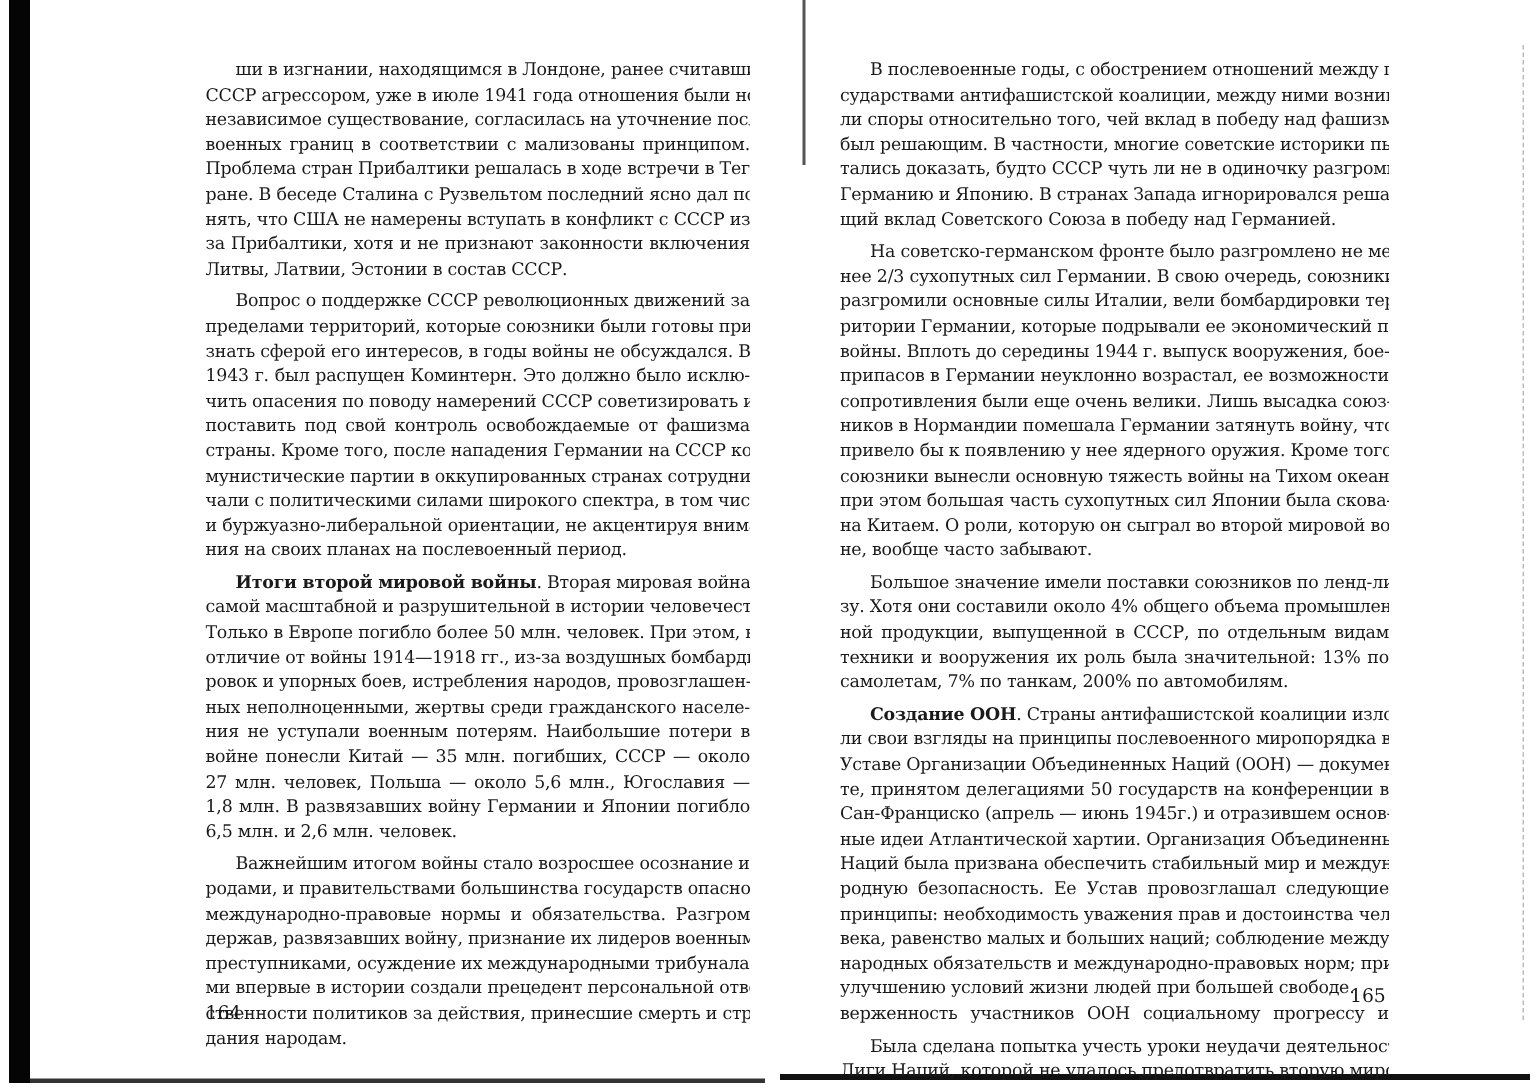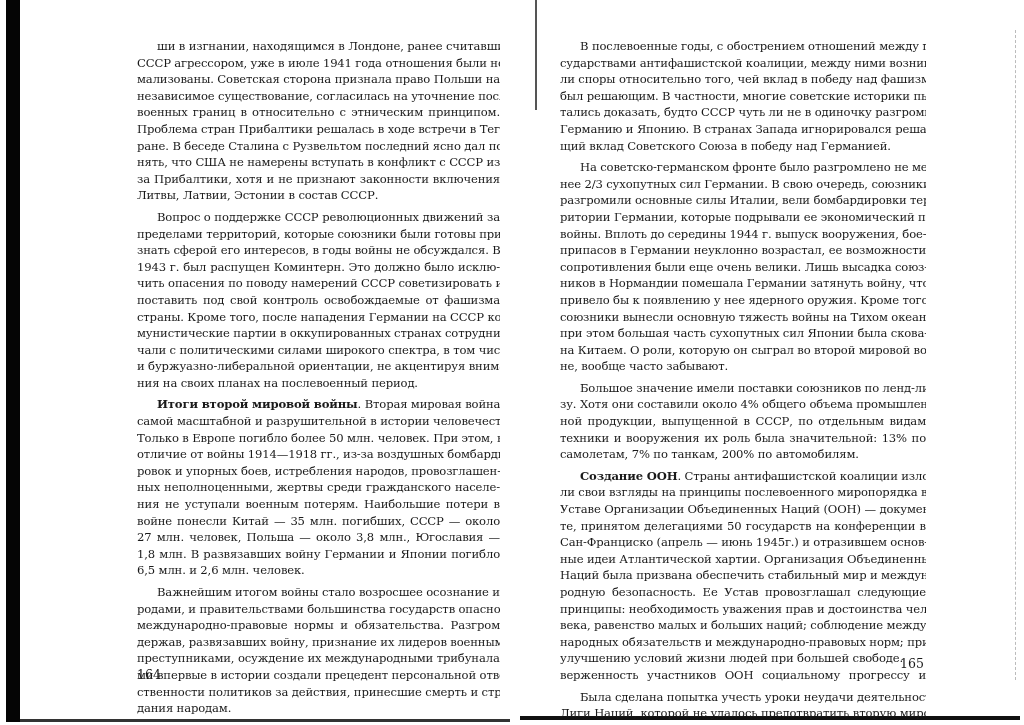--- a/index.html
+++ b/index.html
@@ -48,23 +48,22 @@
 <div class="left-bar"></div>
 <div class="bottom-line-left"></div>
 <div class="bottom-line-right"></div>
 <div class="gutter-line"></div>
 <div class="right-edge-marks"></div>
 
 <div class="page page-left" id="left-page">
     <div>
       <span class="line indent">ши в изгнании, находящимся в Лондоне, ранее считавшим</span>
       <span class="line">СССР агрессором, уже в июле 1941 года отношения были нор-</span>
-      <span class="line">мализованы. Советская сторона признала право Польши на</span>
       <span class="line">независимое существование, согласилась на уточнение после-</span>
-      <span class="line">военных границ в относительно с этническим принципом.</span>
+      <span class="line">военных границ в соответствии с мализованы принципом.</span>
       <span class="line">Проблема стран Прибалтики решалась в ходе встречи в Теге-</span>
       <span class="line">ране. В беседе Сталина с Рузвельтом последний ясно дал по-</span>
       <span class="line">нять, что США не намерены вступать в конфликт с СССР из-</span>
       <span class="line">за Прибалтики, хотя и не признают законности включения</span>
       <span class="line last">Литвы, Латвии, Эстонии в состав СССР.</span>
     </div>
     <div class="para-gap"></div>
     <div>
       <span class="line indent">Вопрос о поддержке СССР революционных движений за</span>
       <span class="line">пределами территорий, которые союзники были готовы при-</span>
@@ -81,21 +80,21 @@
     <div class="para-gap"></div>
     <div>
       <span class="line indent"><span class="bold">Итоги второй мировой войны</span><span>. Вторая мировая война была</span></span>
       <span class="line">самой масштабной и разрушительной в истории человечества.</span>
       <span class="line">Только в Европе погибло более 50 млн. человек. При этом, в</span>
       <span class="line">отличие от войны 1914—1918 гг., из-за воздушных бомбарди-</span>
       <span class="line">ровок и упорных боев, истребления народов, провозглашен-</span>
       <span class="line">ных неполноценными, жертвы среди гражданского населе-</span>
       <span class="line">ния не уступали военным потерям. Наибольшие потери в</span>
       <span class="line">войне понесли Китай — 35 млн. погибших, СССР — около</span>
-      <span class="line">27 млн. человек, Польша — около 3,8 млн., Югославия —</span>
+      <span class="line">27 млн. человек, Польша — около 5,6 млн., Югославия —</span>
       <span class="line">1,8 млн. В развязавших войну Германии и Японии погибло</span>
       <span class="line last">6,5 млн. и 2,6 млн. человек.</span>
     </div>
     <div class="para-gap"></div>
     <div>
       <span class="line indent">Важнейшим итогом войны стало возросшее осознание и на-</span>
       <span class="line">родами, и правительствами большинства государств опаснос-</span>
       <span class="line">международно-правовые нормы и обязательства. Разгром</span>
       <span class="line">держав, развязавших войну, признание их лидеров военными</span>
       <span class="line">преступниками, осуждение их международными трибунала-</span>

